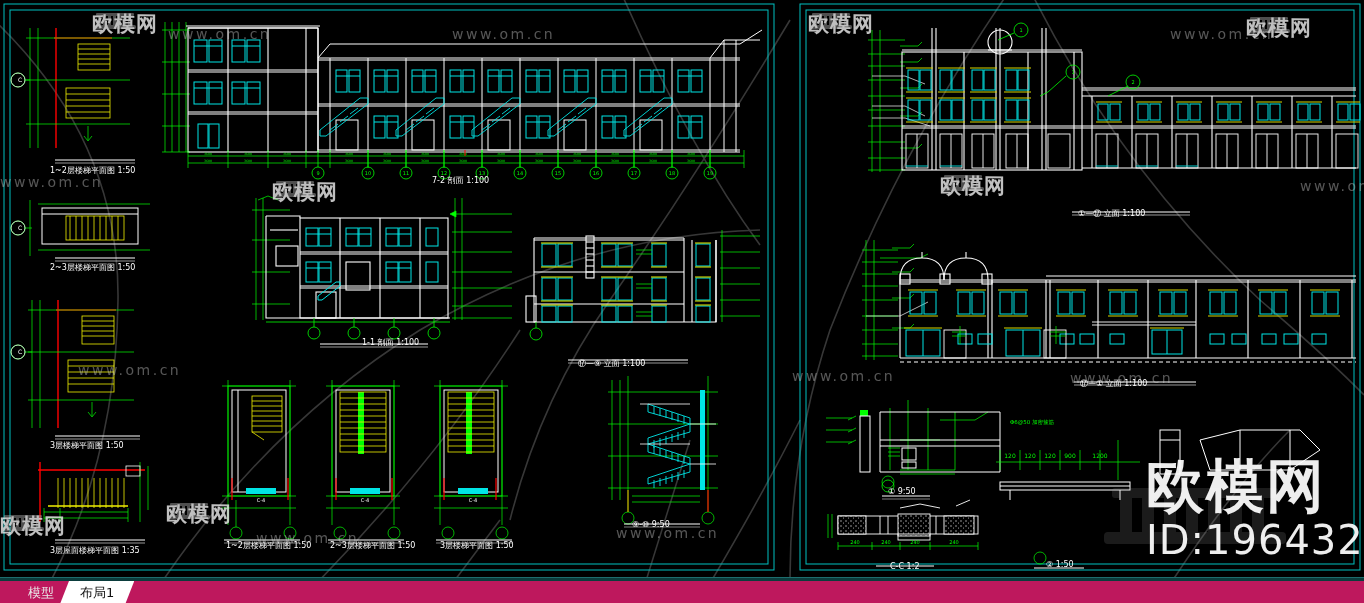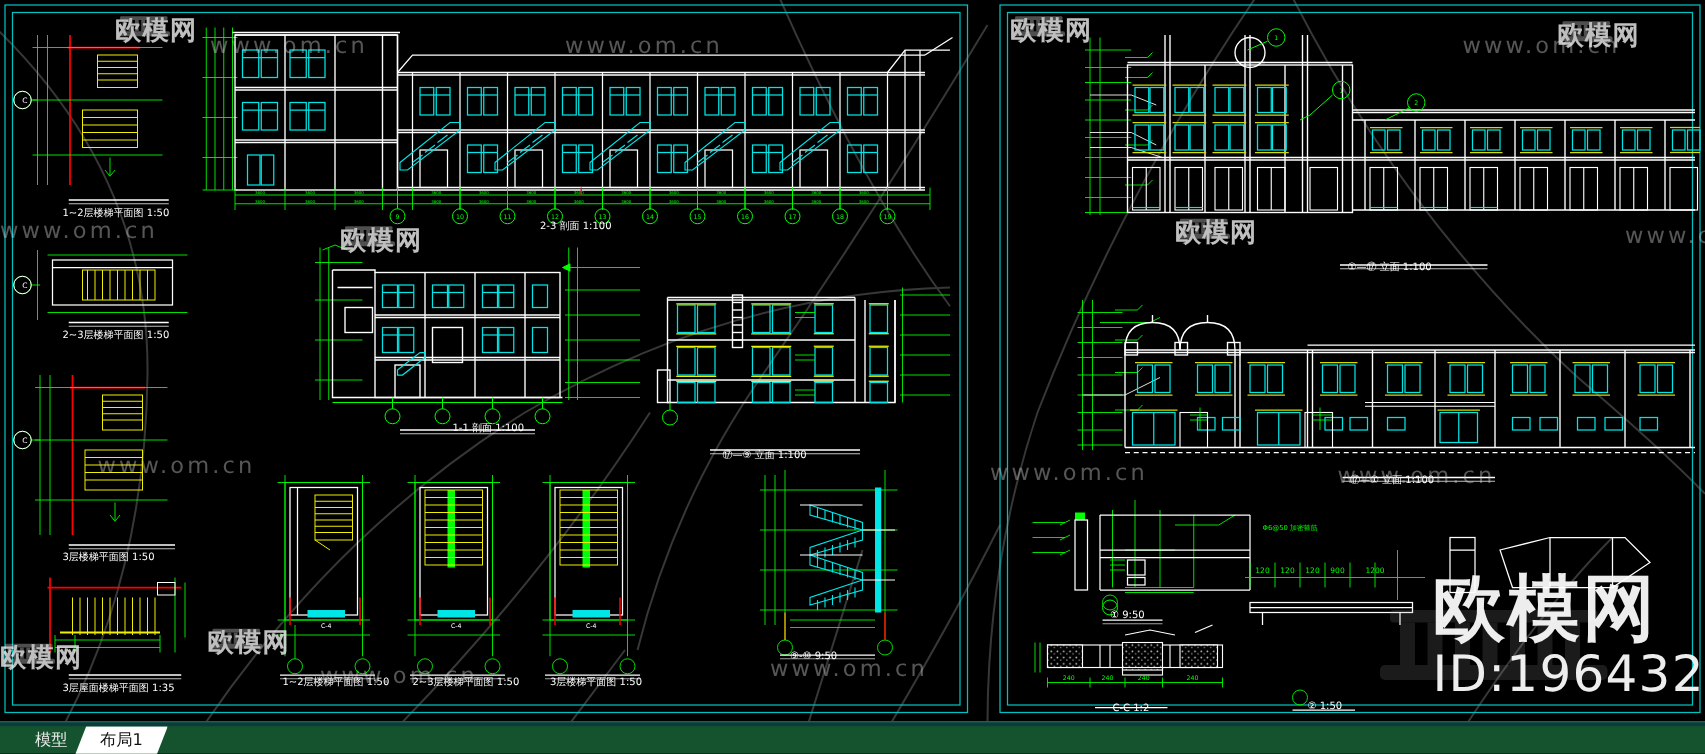--- a/index.html
+++ b/index.html
@@ -10,21 +10,21 @@
     font-family:"Liberation Sans", sans-serif;
     background:#000; color:#fff;
   }
   
   #cad{ position:absolute; left:0; top:0; width:1364px; height:577px; background:#000; overflow:hidden; }
   #cad svg{ position:absolute; left:0; top:0; }
 
   
   .wm{ position:absolute; pointer-events:none; user-select:none; }
   .wm-url{
-    color:rgba(215,215,215,.40); font-size:18px; letter-spacing:2.5px;
+    color:rgba(215,215,215,.40); font-size:14px; letter-spacing:2.5px;
     font-family:"DejaVu Sans", sans-serif; white-space:nowrap;
   }
   .wm-logo{ display:flex; align-items:center; gap:4px; white-space:nowrap; }
   .wm-logo .sofa{ opacity:.42; }
   .wm-logo .cn{
     color:rgba(240,240,240,.80); font-size:21px; font-weight:bold;
     font-family:"DejaVu Sans", sans-serif; letter-spacing:1px;
   }
   .wm-big{ left:1146px; top:455px; }
   .wm-big .big-cn{
@@ -33,21 +33,21 @@
   }
   .wm-big .big-id{
     font-size:40px; color:rgba(255,255,255,.93);
     font-family:"DejaVu Sans", sans-serif; letter-spacing:1px; line-height:46px;
   }
   .wm-ghost{ left:1090px; top:470px; opacity:.33; }
 
   
   #tabbar{
     position:absolute; left:0; top:577px; width:1364px; height:26px;
-    background:#14532d; border-top:1px solid #1d6d6d;
+    background:#be185d; border-top:1px solid #1d6d6d;
   }
   #tabbar .strip{ position:absolute; left:0; top:0; width:100%; height:3px; background:#0b3c3c; }
   .tab{
     position:absolute; top:3px; height:23px; line-height:23px;
     font-size:13px; color:#ffffff; padding:0 14px;
     font-family:"DejaVu Sans", sans-serif; white-space:nowrap; cursor:pointer;
   }
   .tab.model{ left:14px; color:#e8e8e8; }
   .tab.layout{
     left:60px; color:#111; background:#fff;
@@ -1214,21 +1214,21 @@
           <text x="886" y="544">240</text>
         <text x="915" y="544">240</text>
           <text x="954" y="544">240</text>
       </g>
       <line x1="876" y1="566" x2="934" y2="566" stroke="#ffffff" stroke-width="1"></line>
     </g>
 
   </svg>
 
   <div id="titles">
-      <div class="dwg-title" style="position: absolute; left: 432px; top: 175px; color: rgb(255, 255, 255); font-size: 8px; font-family: &quot;DejaVu Sans&quot;, sans-serif; white-space: nowrap;">2-3 剖面  1:100</div>
+      <div class="dwg-title" style="position: absolute; left: 432px; top: 175px; color: rgb(255, 255, 255); font-size: 8px; font-family: &quot;DejaVu Sans&quot;, sans-serif; white-space: nowrap;">7-2 剖面  1:100</div>
       <div class="dwg-title" style="position: absolute; left: 362px; top: 337px; color: rgb(255, 255, 255); font-size: 8px; font-family: &quot;DejaVu Sans&quot;, sans-serif; white-space: nowrap;">1-1 剖面  1:100</div>
       <div class="dwg-title" style="position: absolute; left: 578px; top: 358px; color: rgb(255, 255, 255); font-size: 8px; font-family: &quot;DejaVu Sans&quot;, sans-serif; white-space: nowrap;">⑰—⑨ 立面  1:100</div>
       <div class="dwg-title" style="position: absolute; left: 50px; top: 165px; color: rgb(255, 255, 255); font-size: 8px; font-family: &quot;DejaVu Sans&quot;, sans-serif; white-space: nowrap;">1~2层楼梯平面图 1:50</div>
       <div class="dwg-title" style="position: absolute; left: 50px; top: 262px; color: rgb(255, 255, 255); font-size: 8px; font-family: &quot;DejaVu Sans&quot;, sans-serif; white-space: nowrap;">2~3层楼梯平面图 1:50</div>
       <div class="dwg-title" style="position: absolute; left: 50px; top: 440px; color: rgb(255, 255, 255); font-size: 8px; font-family: &quot;DejaVu Sans&quot;, sans-serif; white-space: nowrap;">3层楼梯平面图 1:50</div>
       <div class="dwg-title" style="position: absolute; left: 50px; top: 545px; color: rgb(255, 255, 255); font-size: 8px; font-family: &quot;DejaVu Sans&quot;, sans-serif; white-space: nowrap;">3层屋面楼梯平面图 1:35</div>
       <div class="dwg-title" style="position: absolute; left: 226px; top: 540px; color: rgb(255, 255, 255); font-size: 8px; font-family: &quot;DejaVu Sans&quot;, sans-serif; white-space: nowrap;">1~2层楼梯平面图 1:50</div>
       <div class="dwg-title" style="position: absolute; left: 330px; top: 540px; color: rgb(255, 255, 255); font-size: 8px; font-family: &quot;DejaVu Sans&quot;, sans-serif; white-space: nowrap;">2~3层楼梯平面图 1:50</div>
       <div class="dwg-title" style="position: absolute; left: 440px; top: 540px; color: rgb(255, 255, 255); font-size: 8px; font-family: &quot;DejaVu Sans&quot;, sans-serif; white-space: nowrap;">3层楼梯平面图 1:50</div>
       <div class="dwg-title" style="position: absolute; left: 632px; top: 520px; color: rgb(255, 255, 255); font-size: 8px; font-family: &quot;DejaVu Sans&quot;, sans-serif; white-space: nowrap;">⑨-⑩ 9:50</div>

